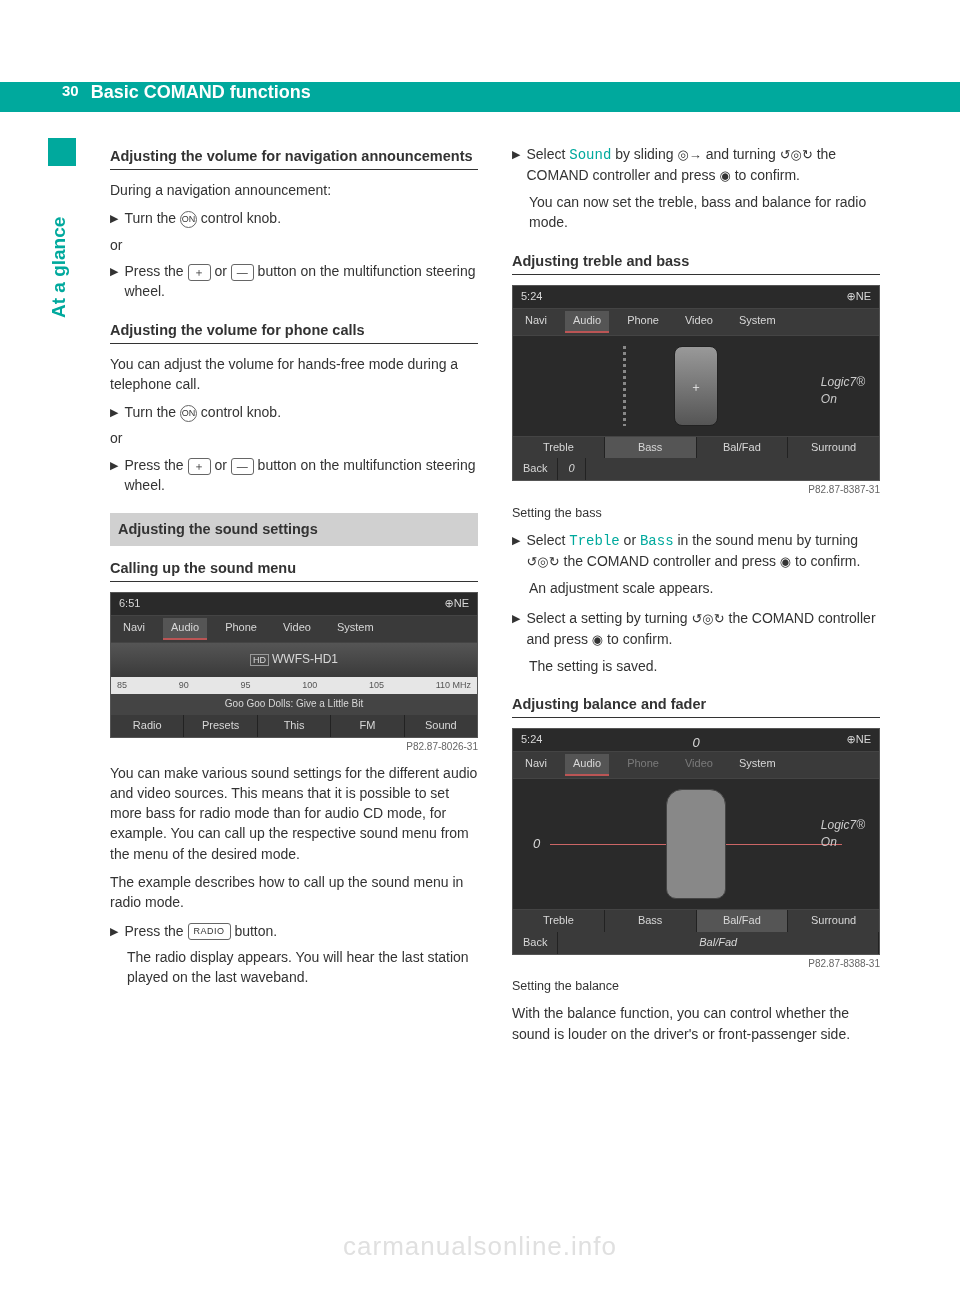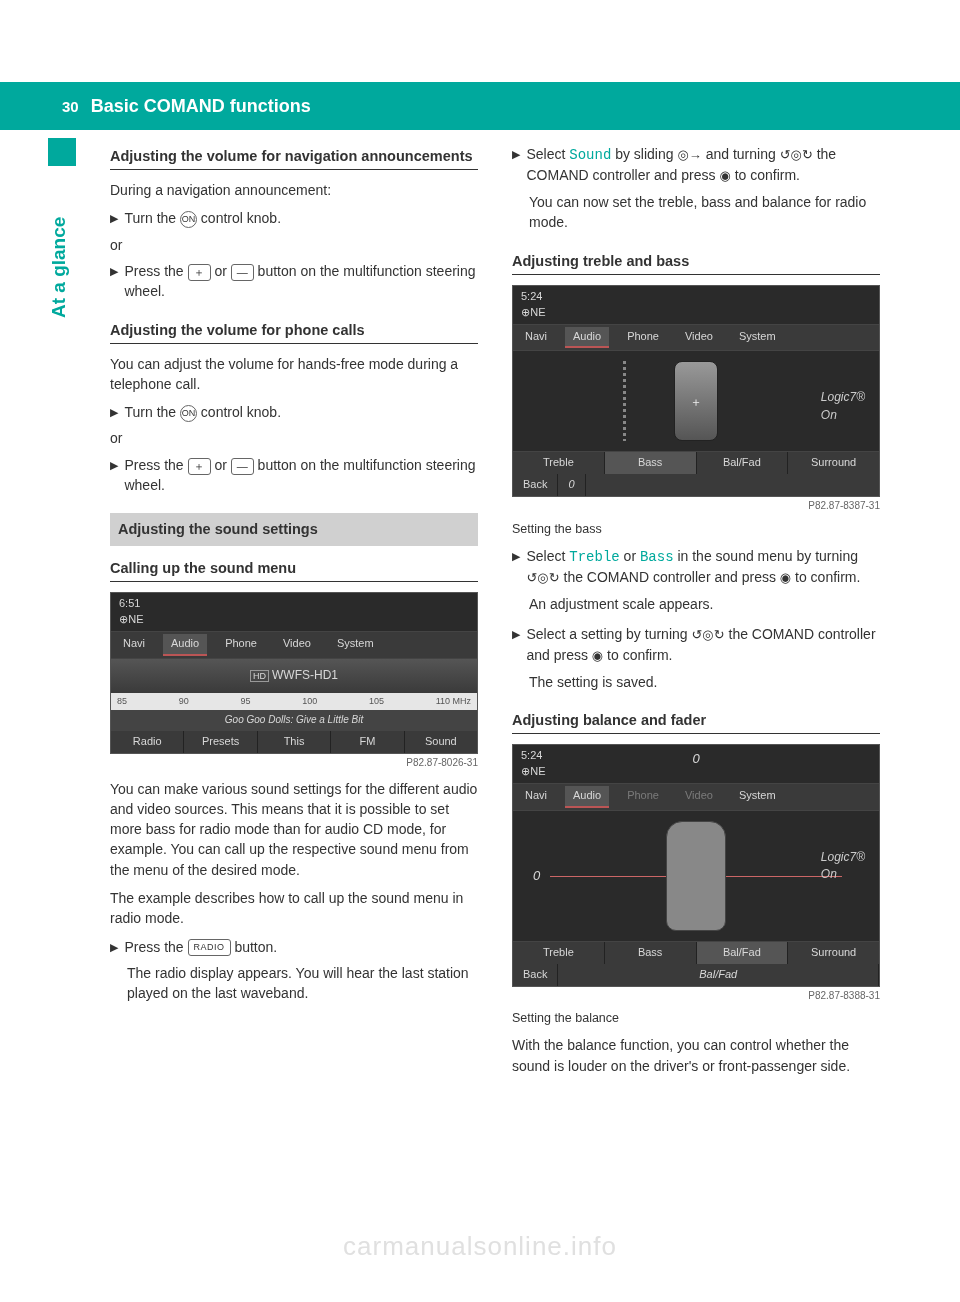--- a/index.html
+++ b/index.html
@@ -9,25 +9,24 @@
     width: 960px;
     height: 1302px;
     position: relative;
     color: #333;
   }
   .header-bar {
     position: absolute;
     top: 82px;
     left: 0;
     right: 0;
-    height: 48px;
+    height: 30px;
     background: #00a99d;
     color: #fff;
     display: flex;
-    align-items: center;
     padding-left: 62px;
     font-weight: bold;
   }
   .page-number {
     margin-right: 12px;
     font-size: 15px;
   }
   .header-title {
     font-size: 18px;
   }
@@ -128,21 +127,20 @@
     font-size: 12px;
     margin: 6px 0 2px 0;
     position: relative;
   }
   .fig-topbar {
     display: flex;
     justify-content: space-between;
     padding: 3px 8px;
     font-size: 11px;
     border-bottom: 1px solid #444;
-    flex-direction: column;
   }
   .fig-menubar {
     display: flex;
     gap: 10px;
     padding: 2px 4px;
     background: #3a3a3a;
     border-bottom: 1px solid #444;
     font-size: 11px;
   }
   .fig-menubar span { padding: 2px 8px; }
@@ -186,21 +184,20 @@
     color: #aaa;
     display: flex;
     justify-content: space-between;
     background: #e6e6e6;
     color: #555;
     gap: 8px;
   }
   .radio-song {
     text-align: center;
     font-size: 10px;
-    font-style: italic;
     padding: 3px 0;
     background: #444;
   }
   .bass-body {
     position: relative;
     height: 100px;
   }
   .bass-knob {
     position: absolute;
     left: 50%;

